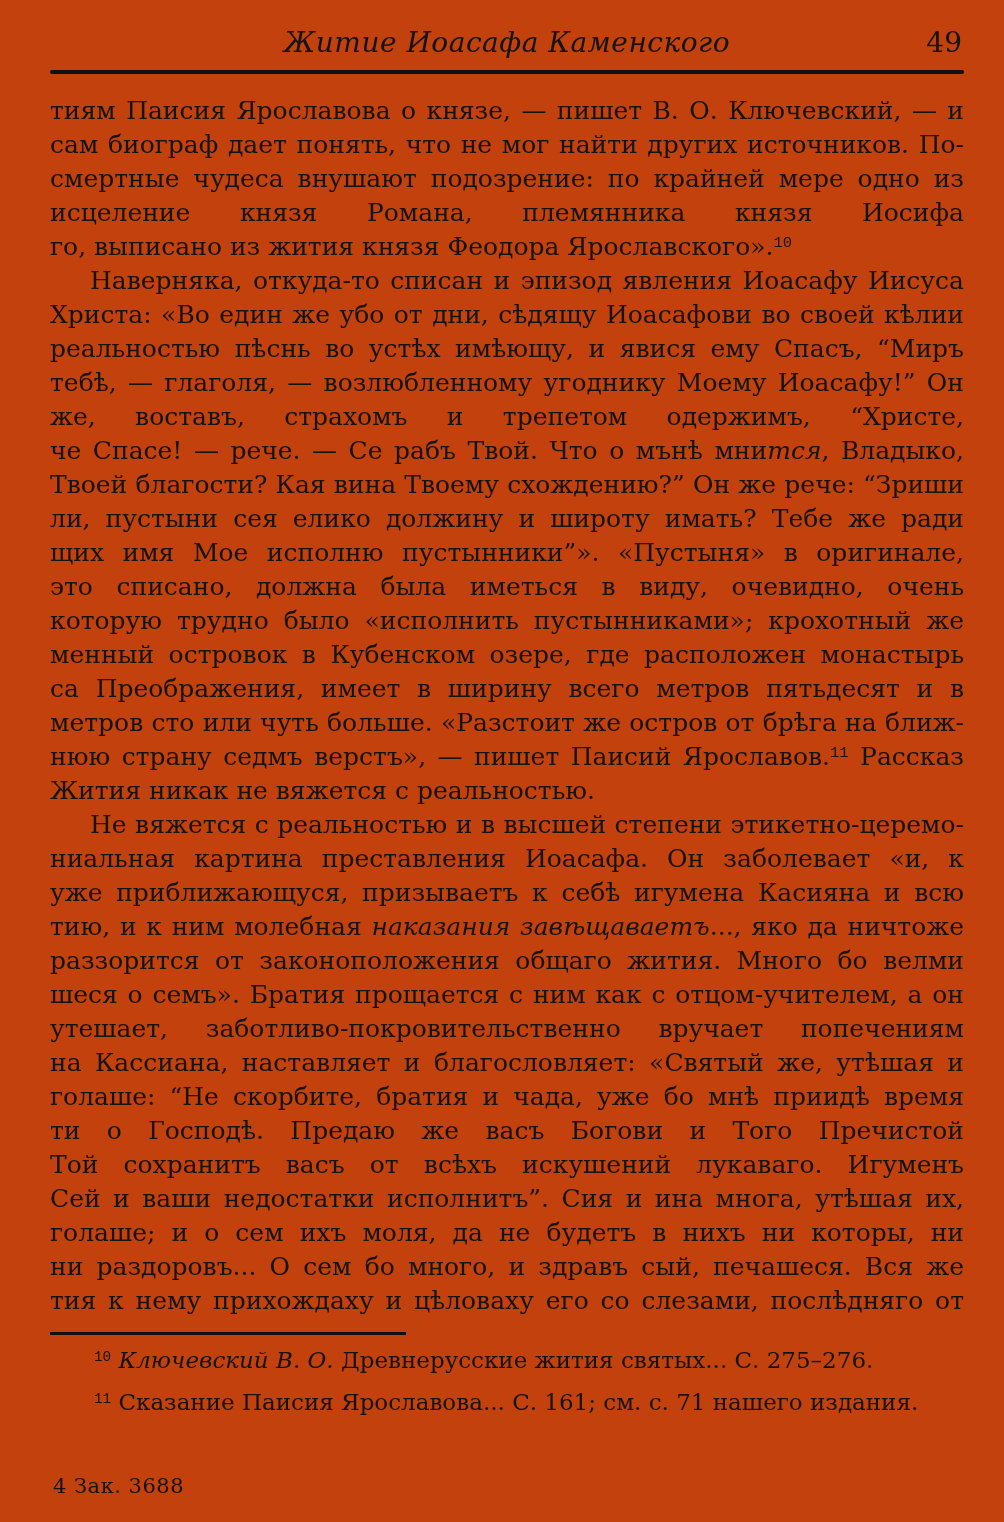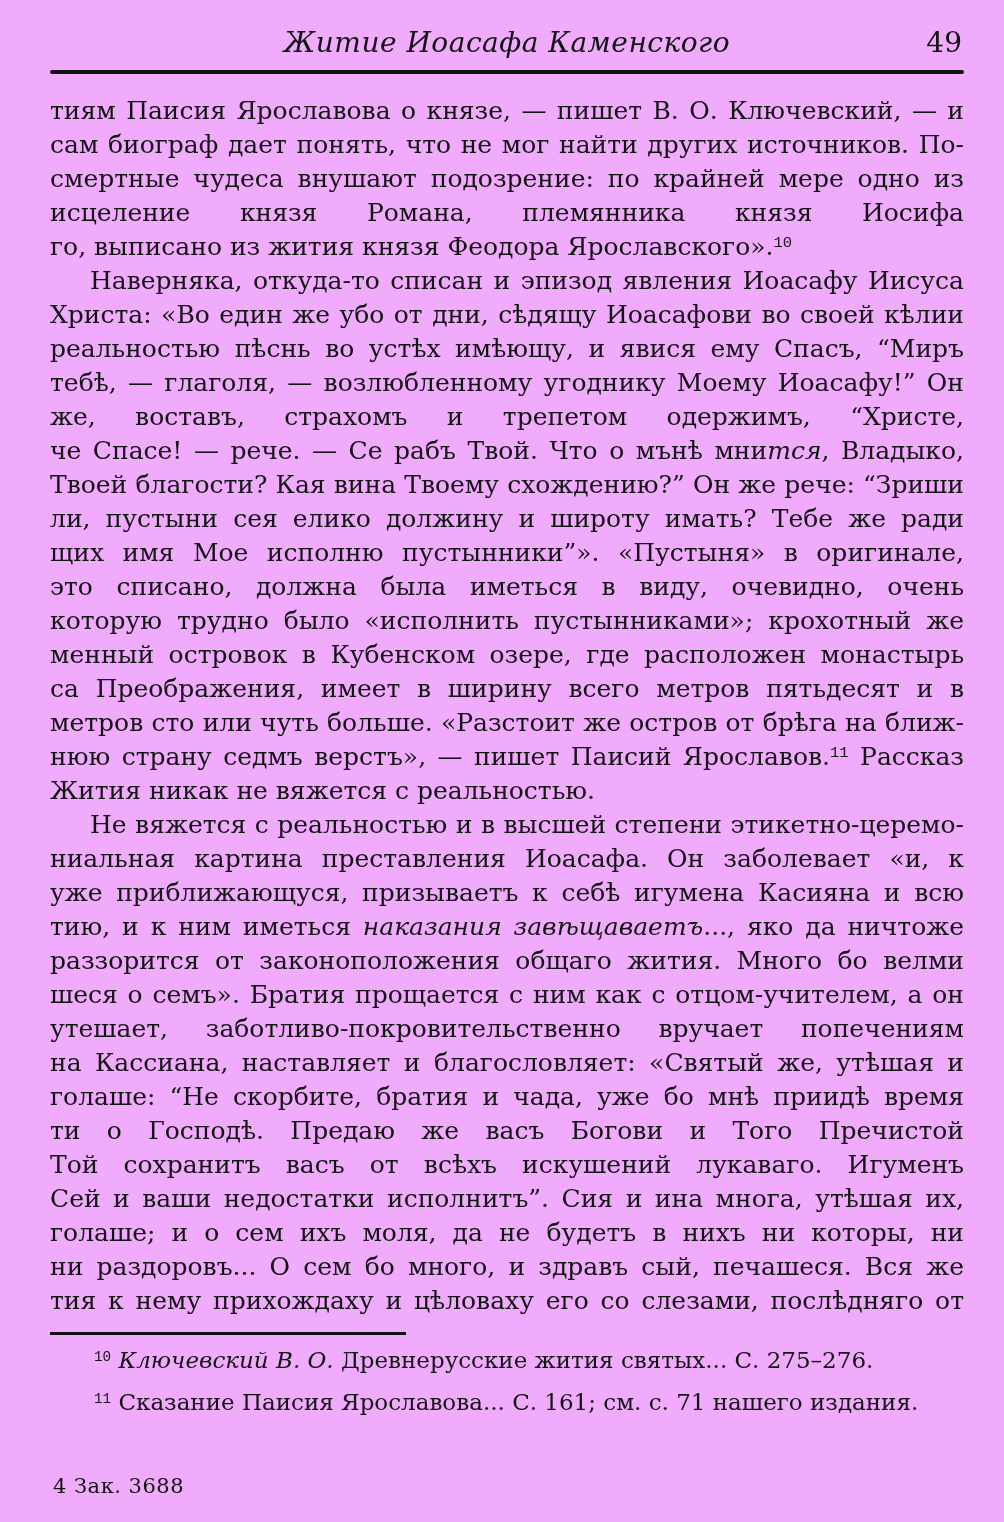--- a/index.html
+++ b/index.html
@@ -5,21 +5,21 @@
   html, body {
     margin: 0;
     padding: 0;
     background: #e8e8e8;
   }
   .page {
     position: relative;
     width: 1004px;
     height: 1522px;
     margin: 0 auto;
-    background: #f0abfc;
+    background: #c2410c;
     color: #141414;
     font-family: "DejaVu Serif", "Liberation Serif", serif;
     box-sizing: border-box;
     padding: 26px 40px 0 50px;
     overflow: hidden;
   }
   .running-head {
     position: relative;
     height: 40px;
   }
@@ -132,21 +132,21 @@
       <div class="line j"><span>это списано, должна была иметься в виду, очевидно, очень большая,</span></div>
       <div class="line j"><span>которую трудно было «исполнить пустынниками»; крохотный же Ка-</span></div>
       <div class="line j"><span>менный островок в Кубенском озере, где расположен монастырь Спа-</span></div>
       <div class="line j"><span>са Преображения, имеет в ширину всего метров пятьдесят и в длину</span></div>
       <div class="line j"><span>метров сто или чуть больше. «Разстоит же остров от брѣга на ближ-</span></div>
       <div class="line j"><span>нюю страну седмъ верстъ», — пишет Паисий Ярославов.</span><sup class="fnref">11</sup><span> Рассказ</span></div>
       <div class="line"><span>Жития никак не вяжется с реальностью.</span></div>
       <div class="line j ind"><span>Не вяжется с реальностью и в высшей степени этикетно-церемо-</span></div>
       <div class="line j"><span>ниальная картина преставления Иоасафа. Он заболевает «и, к концу</span></div>
       <div class="line j"><span>уже приближающуся, призываетъ к себѣ игумена Касияна и всю бра-</span></div>
-      <div class="line j"><span>тию, и к ним иметься </span><span class="it">наказания завѣщаваетъ</span><span>..., яко да ничтоже</span></div>
+      <div class="line j"><span>тию, и к ним молебная </span><span class="it">наказания завѣщаваетъ</span><span>..., яко да ничтоже</span></div>
       <div class="line j"><span>раззорится от законоположения общаго жития. Много бо велми печа-</span></div>
       <div class="line j"><span>шеся о семъ». Братия прощается с ним как с отцом-учителем, а он ее</span></div>
       <div class="line j"><span>утешает, заботливо-покровительственно вручает попечениям игуме-</span></div>
       <div class="line j"><span>на Кассиана, наставляет и благословляет: «Святый же, утѣшая и гла-</span></div>
       <div class="line j"><span>голаше: “Не скорбите, братия и чада, уже бо мнѣ приидѣ время почи-</span></div>
       <div class="line j"><span>ти о Господѣ. Предаю же васъ Богови и Того Пречистой Богоматере.</span></div>
       <div class="line j"><span>Той сохранитъ васъ от всѣхъ искушений лукаваго. Игуменъ Касиянъ</span></div>
       <div class="line j"><span>Сей и ваши недостатки исполнитъ”. Сия и ина многа, утѣшая их, гла-</span></div>
       <div class="line j"><span>голаше; и о сем ихъ моля, да не будетъ в нихъ ни которы, ни сваровъ,</span></div>
       <div class="line j"><span>ни раздоровъ... О сем бо много, и здравъ сый, печашеся. Вся же бра-</span></div>

